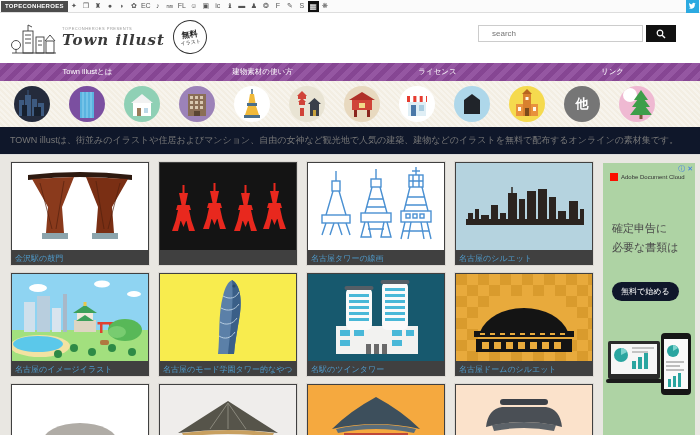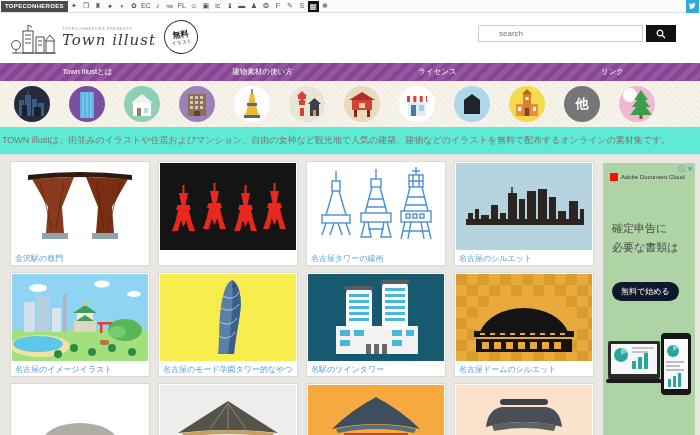--- a/index.html
+++ b/index.html
@@ -16,58 +16,58 @@
                white-space:nowrap; overflow:hidden; cursor:pointer; }
   .site-icon.active { background:#111; color:#fff; width:11px; height:11px; line-height:11px; font-size:8px; }
   .tw-btn { margin-left:auto; width:13px; height:13px; background:#2caae1; display:flex;
             align-items:center; justify-content:center; cursor:pointer; }
 
   
   .header { height:50px; background:#fff; position:relative; }
   .logo-wrap { position:absolute; left:10px; top:6px; display:flex; align-items:center; cursor:pointer; }
   .logo-text { margin-left:6px; }
   .presents { font-size:4px; color:#9a9a9a; letter-spacing:.5px; }
-  .site-title { font-size:15px; color:#3a3a3a; font-weight:normal; font-style:italic;
+  .site-title { font-size:15px; color:#3a3a3a; font-weight:bold; font-style:italic;
                 font-family:"DejaVu Serif",serif; letter-spacing:1px; }
   .free-badge { margin-left:8px; width:34px; height:34px; border:1.5px solid #333; border-radius:50%;
                 display:flex; flex-direction:column; align-items:center; justify-content:center;
                 transform:rotate(-8deg); background:#fff; }
   .free-badge .l1 { font-size:8px; font-weight:bold; color:#222; line-height:9px; }
   .free-badge .l2 { font-size:5px; color:#222; line-height:6px; }
   .search-area { position:absolute; right:24px; top:12px; display:flex; }
-  .search-input { width:165px; height:17px; border:1px solid #ccc; font-size:8px; padding:0 20px; color:#444; }
+  .search-input { width:165px; height:17px; border:1px solid #ccc; font-size:8px; padding:0 13px; color:#444; }
   .search-btn { width:30px; height:17px; background:#111; border:none; display:flex;
                 align-items:center; justify-content:center; cursor:pointer; margin-left:3px; }
 
   
   .nav { height:18px; background:#8d4a9b;
          background-image:repeating-linear-gradient(135deg, rgba(255,255,255,.07) 0 5px, rgba(0,0,0,.05) 5px 10px);
          display:flex; }
   .nav-item { width:25%; color:#fff; font-size:7.5px; display:flex; align-items:center;
               justify-content:center; cursor:pointer;text-align:right; }
 
   
   .cat-row { height:46px; background:#f3eee3;
              background-image:repeating-linear-gradient(45deg, rgba(255,255,255,.35) 0 2px, transparent 2px 4px);
              display:flex; align-items:center; padding-left:14px; }
   .cat { width:36px; height:36px; border-radius:50%; margin-right:19px; overflow:hidden;
          flex:0 0 auto; cursor:pointer; display:flex; align-items:center; justify-content:center; }
   .cat svg { display:block; }
   .cat-other { background:#767676; color:#fff; font-size:13px; font-weight:bold; }
 
   
-  .desc-bar { height:28px; background:#5eead4; border-bottom:1px solid #ddd;
-              display:flex; align-items:center; padding-left:2px; }
+  .desc-bar { height:28px; background:#0f172a; border-bottom:1px solid #ddd;
+              display:flex; align-items:center; padding-left:10px; }
   .desc-text { font-size:9px; color:#777; }
 
   
   .content { position:relative; height:280px; padding:6px 0 0 10px; }
   .section-title { font-size:11px; font-weight:bold; color:#444; margin-bottom:6px; }
   .grid { width:584px; display:grid; grid-template-columns:repeat(4,140px); gap:6px 8px; }
-  .card { background:#ffffff; border:1px solid #dcd9d4; padding:1px; display:block; cursor:pointer; }
+  .card { background:#404040; border:1px solid #dcd9d4; padding:1px; display:block; cursor:pointer; }
   .thumb { width:136px; height:87px; overflow:hidden; display:block; }
   .caption { display:block; font-size:8px; color:#4f9ccd; padding:3px 3px 2px 3px; height:14px;
              white-space:nowrap; overflow:hidden; }
 
   
   .ad { position:absolute; right:5px; top:8px; width:92px; height:272px; background:#aed3a4;
         overflow:hidden; }
   .adchoices { position:absolute; top:1px; right:2px; font-size:7px; color:#3b78e7; cursor:pointer; }
   .ad-brand { display:flex; align-items:center; margin:10px 0 0 7px; }
   .pdf-logo { width:8px; height:8px; background:#fa0f00; margin-right:3px; flex:0 0 auto; }

